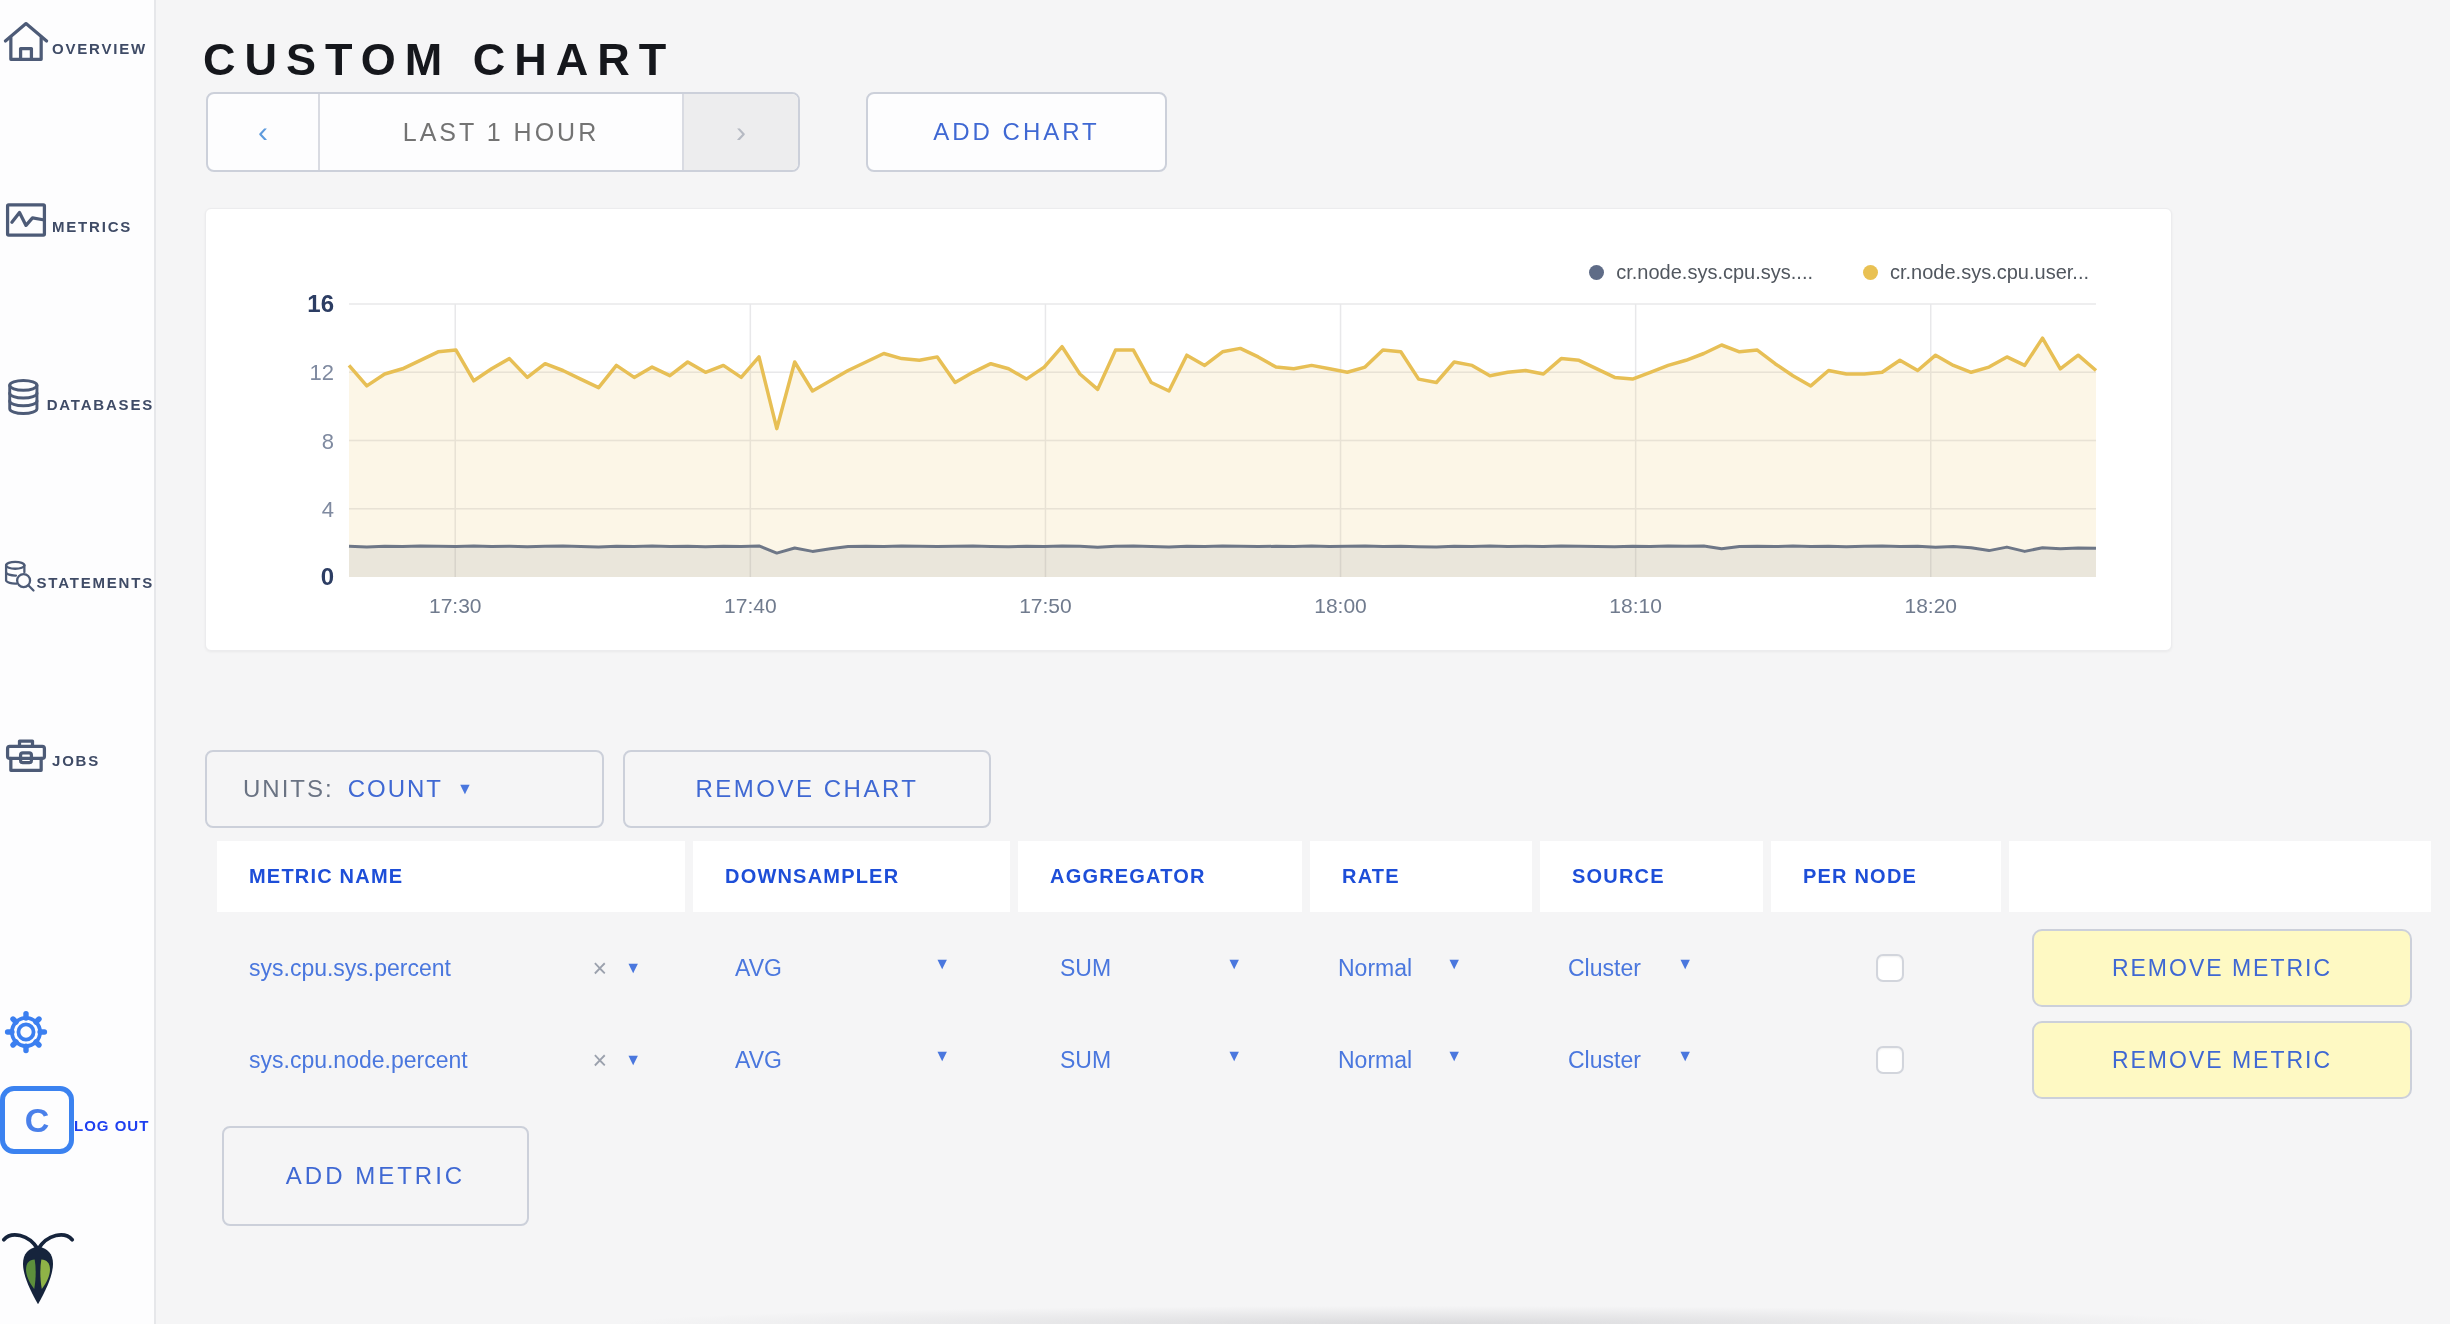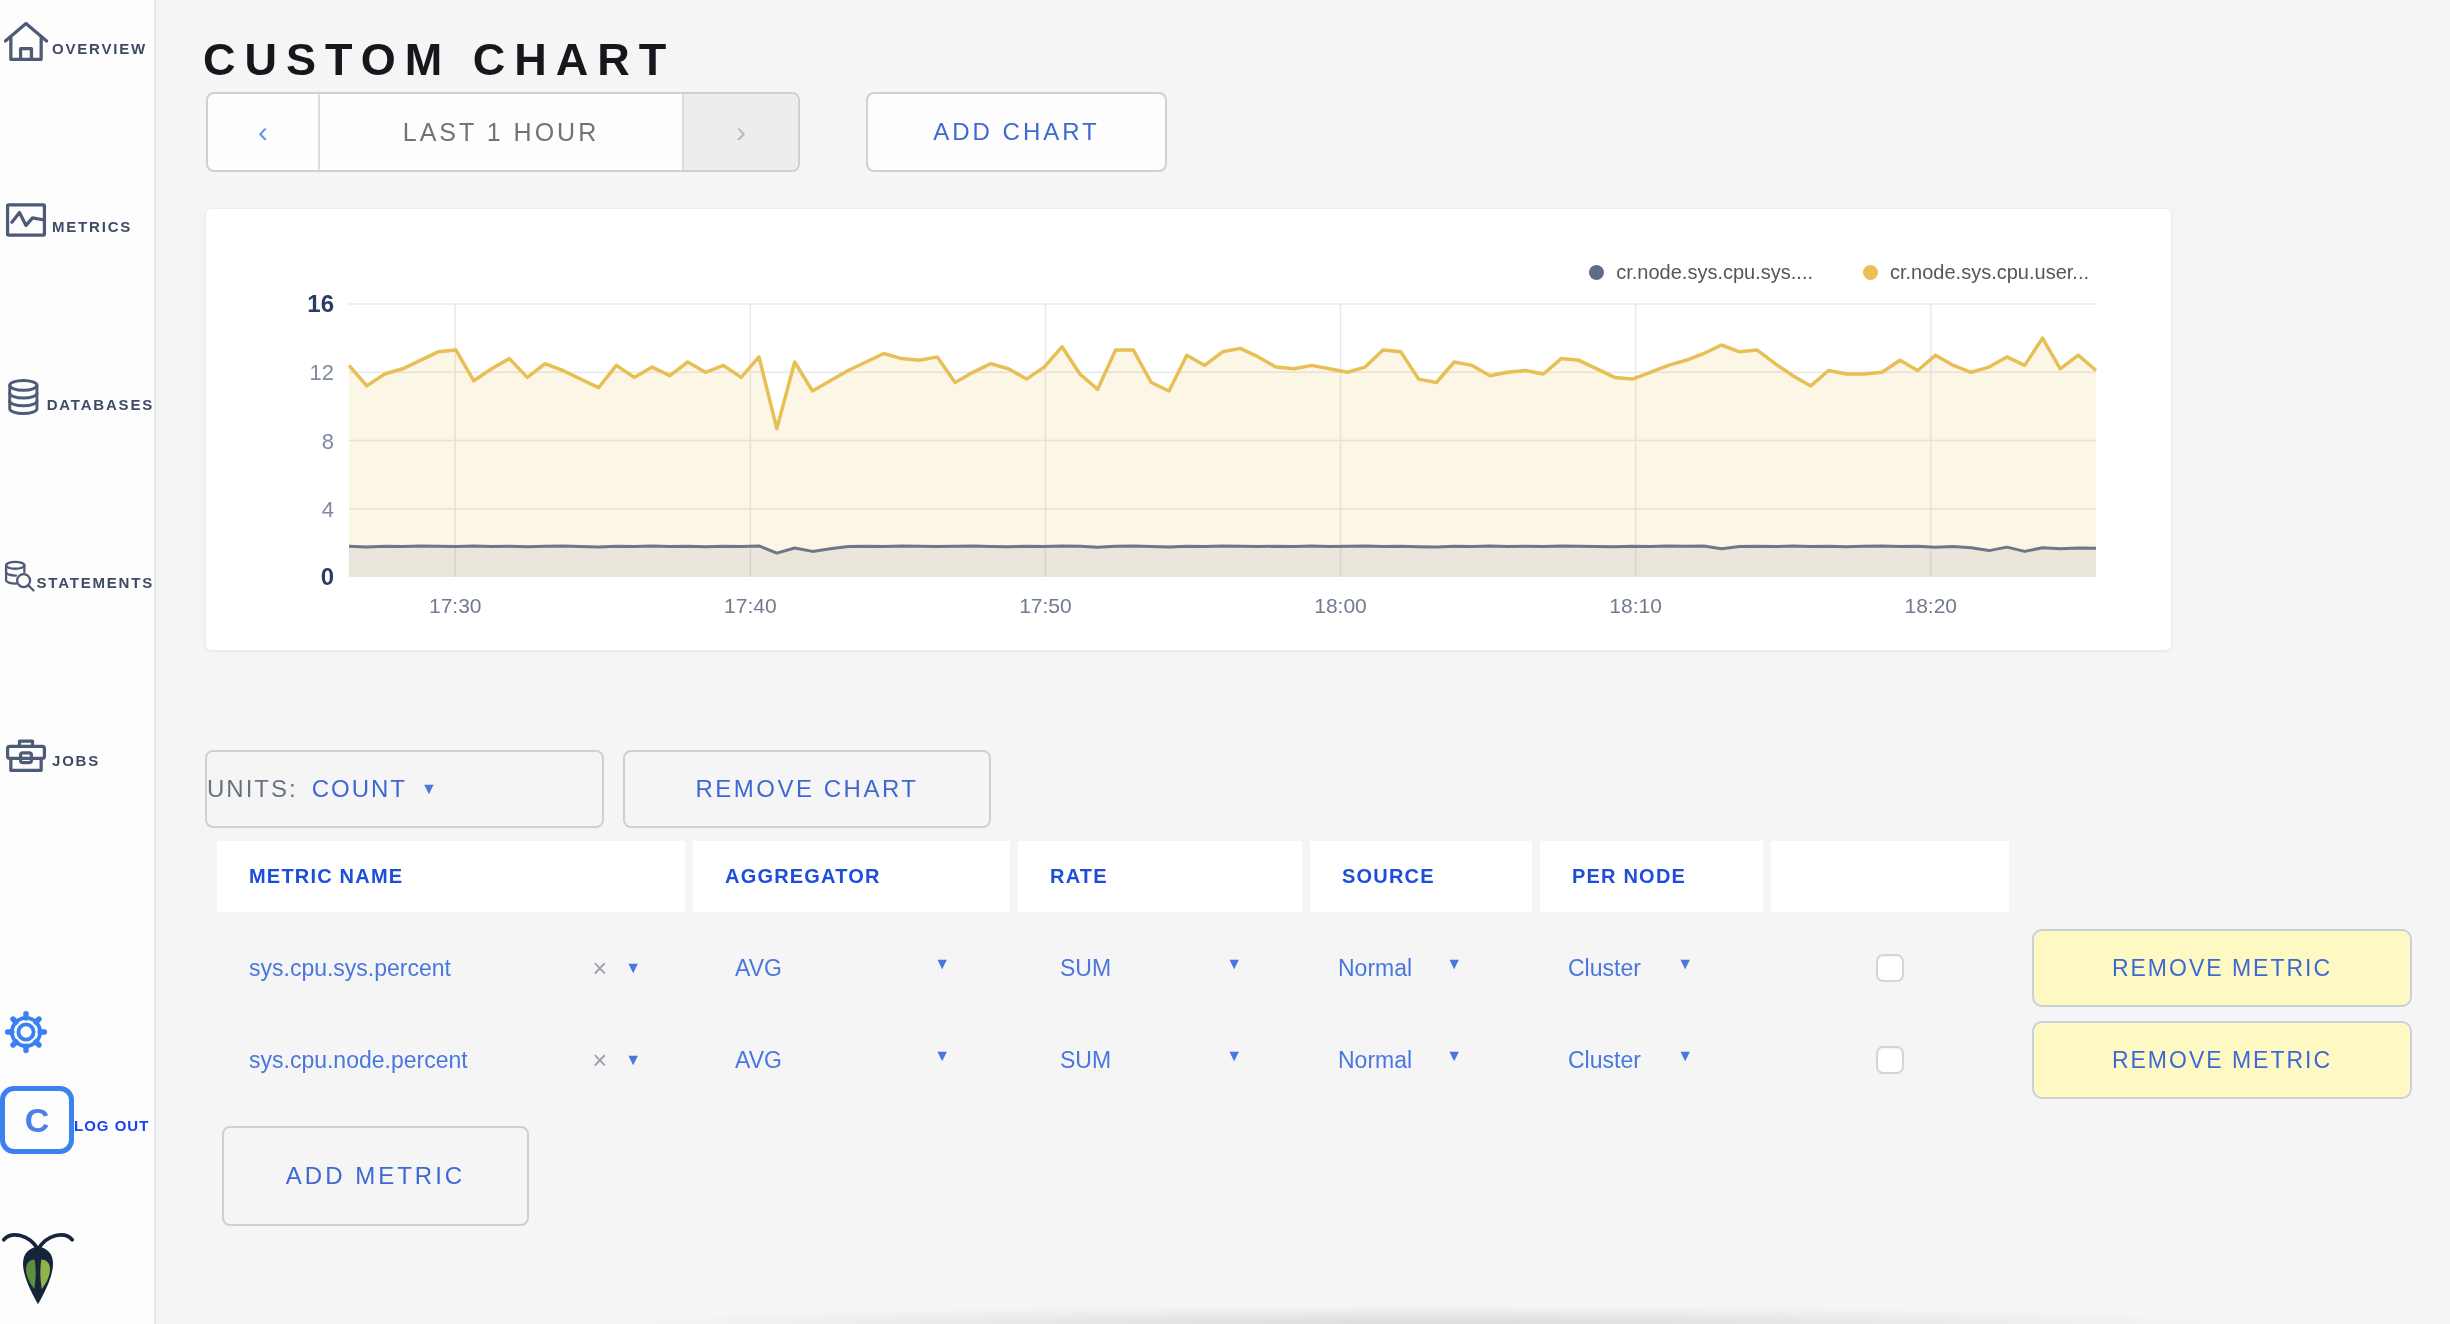--- a/index.html
+++ b/index.html
@@ -48,21 +48,21 @@
   .legend-item{display:flex;align-items:center;gap:12px;}
   .legend-dot{width:15px;height:15px;border-radius:50%;}
   .legend-label{font-size:20px;color:#51575f;}
   #chart-svg{position:absolute;left:0;top:0;}
   #chart-svg .grid{stroke:#e8e8ea;stroke-width:1.5;}
   #chart-svg .xtick{fill:#707b8e;font-size:21px;text-anchor:middle;}
   #chart-svg .ytick{fill:#7f8aa0;font-size:22px;text-anchor:end;}
   #chart-svg .ytick.em{fill:#2c3d63;font-size:24px;font-weight:700;}
   
   #units-btn{position:absolute;left:205px;top:750px;width:399px;height:78px;
-    justify-content:flex-start;gap:14px;letter-spacing:2px;}
+    justify-content:flex-start;padding-left:36px;gap:14px;letter-spacing:2px;}
   #units-btn .units-label{color:#6a7383;}
   #remove-chart{position:absolute;left:623px;top:750px;width:368px;height:78px;letter-spacing:2.5px;}
   .caret{font-size:16px;color:var(--value-blue);}
   
   #metrics-table{position:absolute;left:217px;top:841px;width:2214px;}
   .t-head{display:grid;grid-template-columns:476px 325px 292px 230px 231px 238px 422px;}
   .th{box-sizing:border-box;height:71px;background:#ffffff;border-right:8px solid var(--bg);
     display:flex;align-items:center;padding-left:32px;
     font-size:20px;font-weight:700;letter-spacing:1.2px;color:#1d4ed8;}
   .th:last-child{border-right:none;}
@@ -232,20 +232,21 @@
 <div id="units-btn" class="btn abs">
   <span class="units-label">UNITS:</span>
   <span>COUNT</span>
   <span class="caret">▼</span>
 </div>
 <button id="remove-chart" class="btn abs">REMOVE CHART</button>
 
 <div id="metrics-table">
   <div class="t-head">
     <div class="th">METRIC NAME</div>
+    <div class="th">DOWNSAMPLER</div>
     <div class="th">AGGREGATOR</div>
     <div class="th">RATE</div>
     <div class="th">SOURCE</div>
     <div class="th">PER NODE</div>
     <div class="th"></div>
   </div>
 
   <div class="t-rows">
 
     <div class="t-row">

